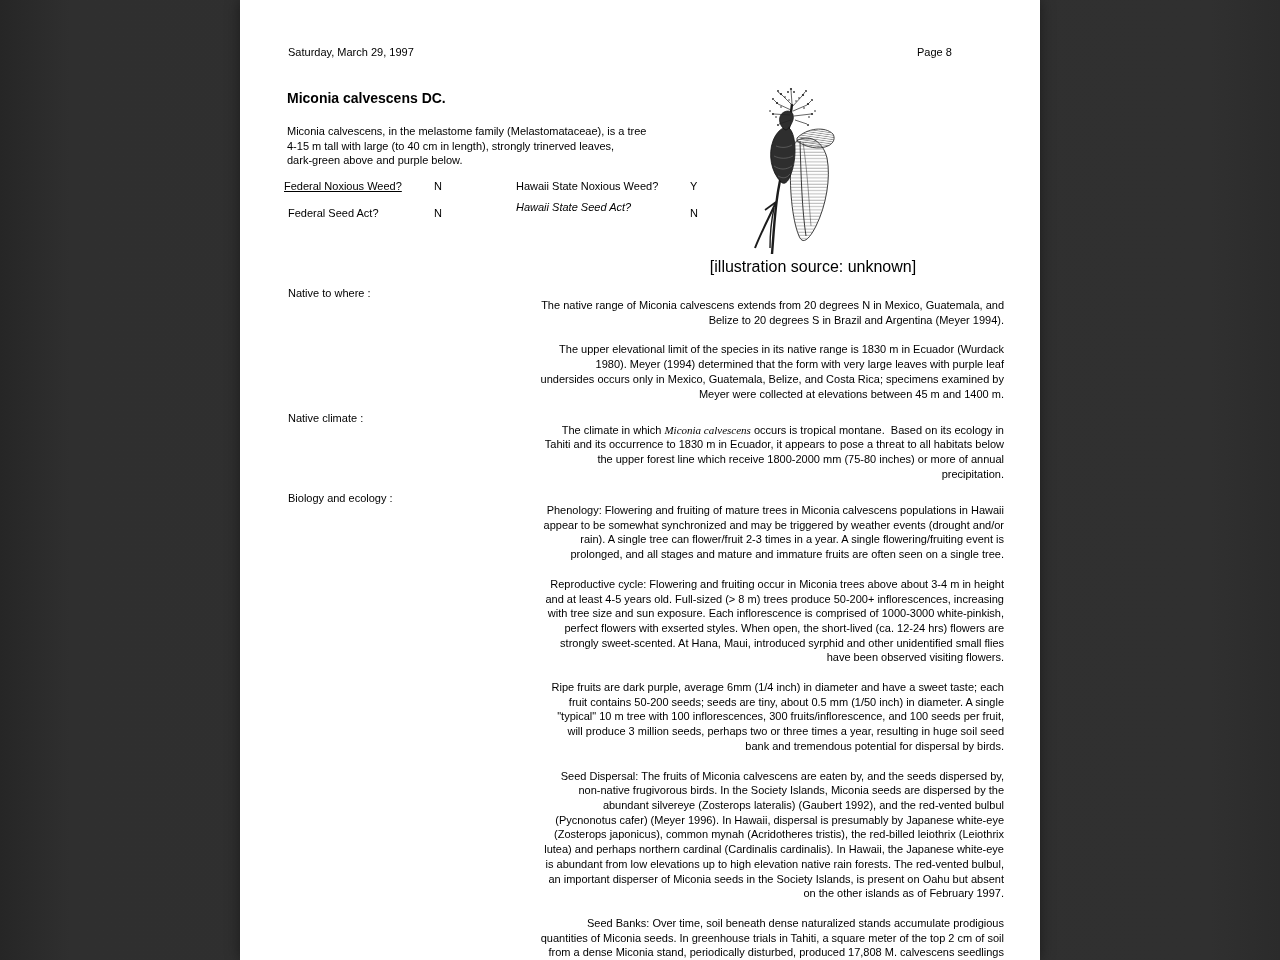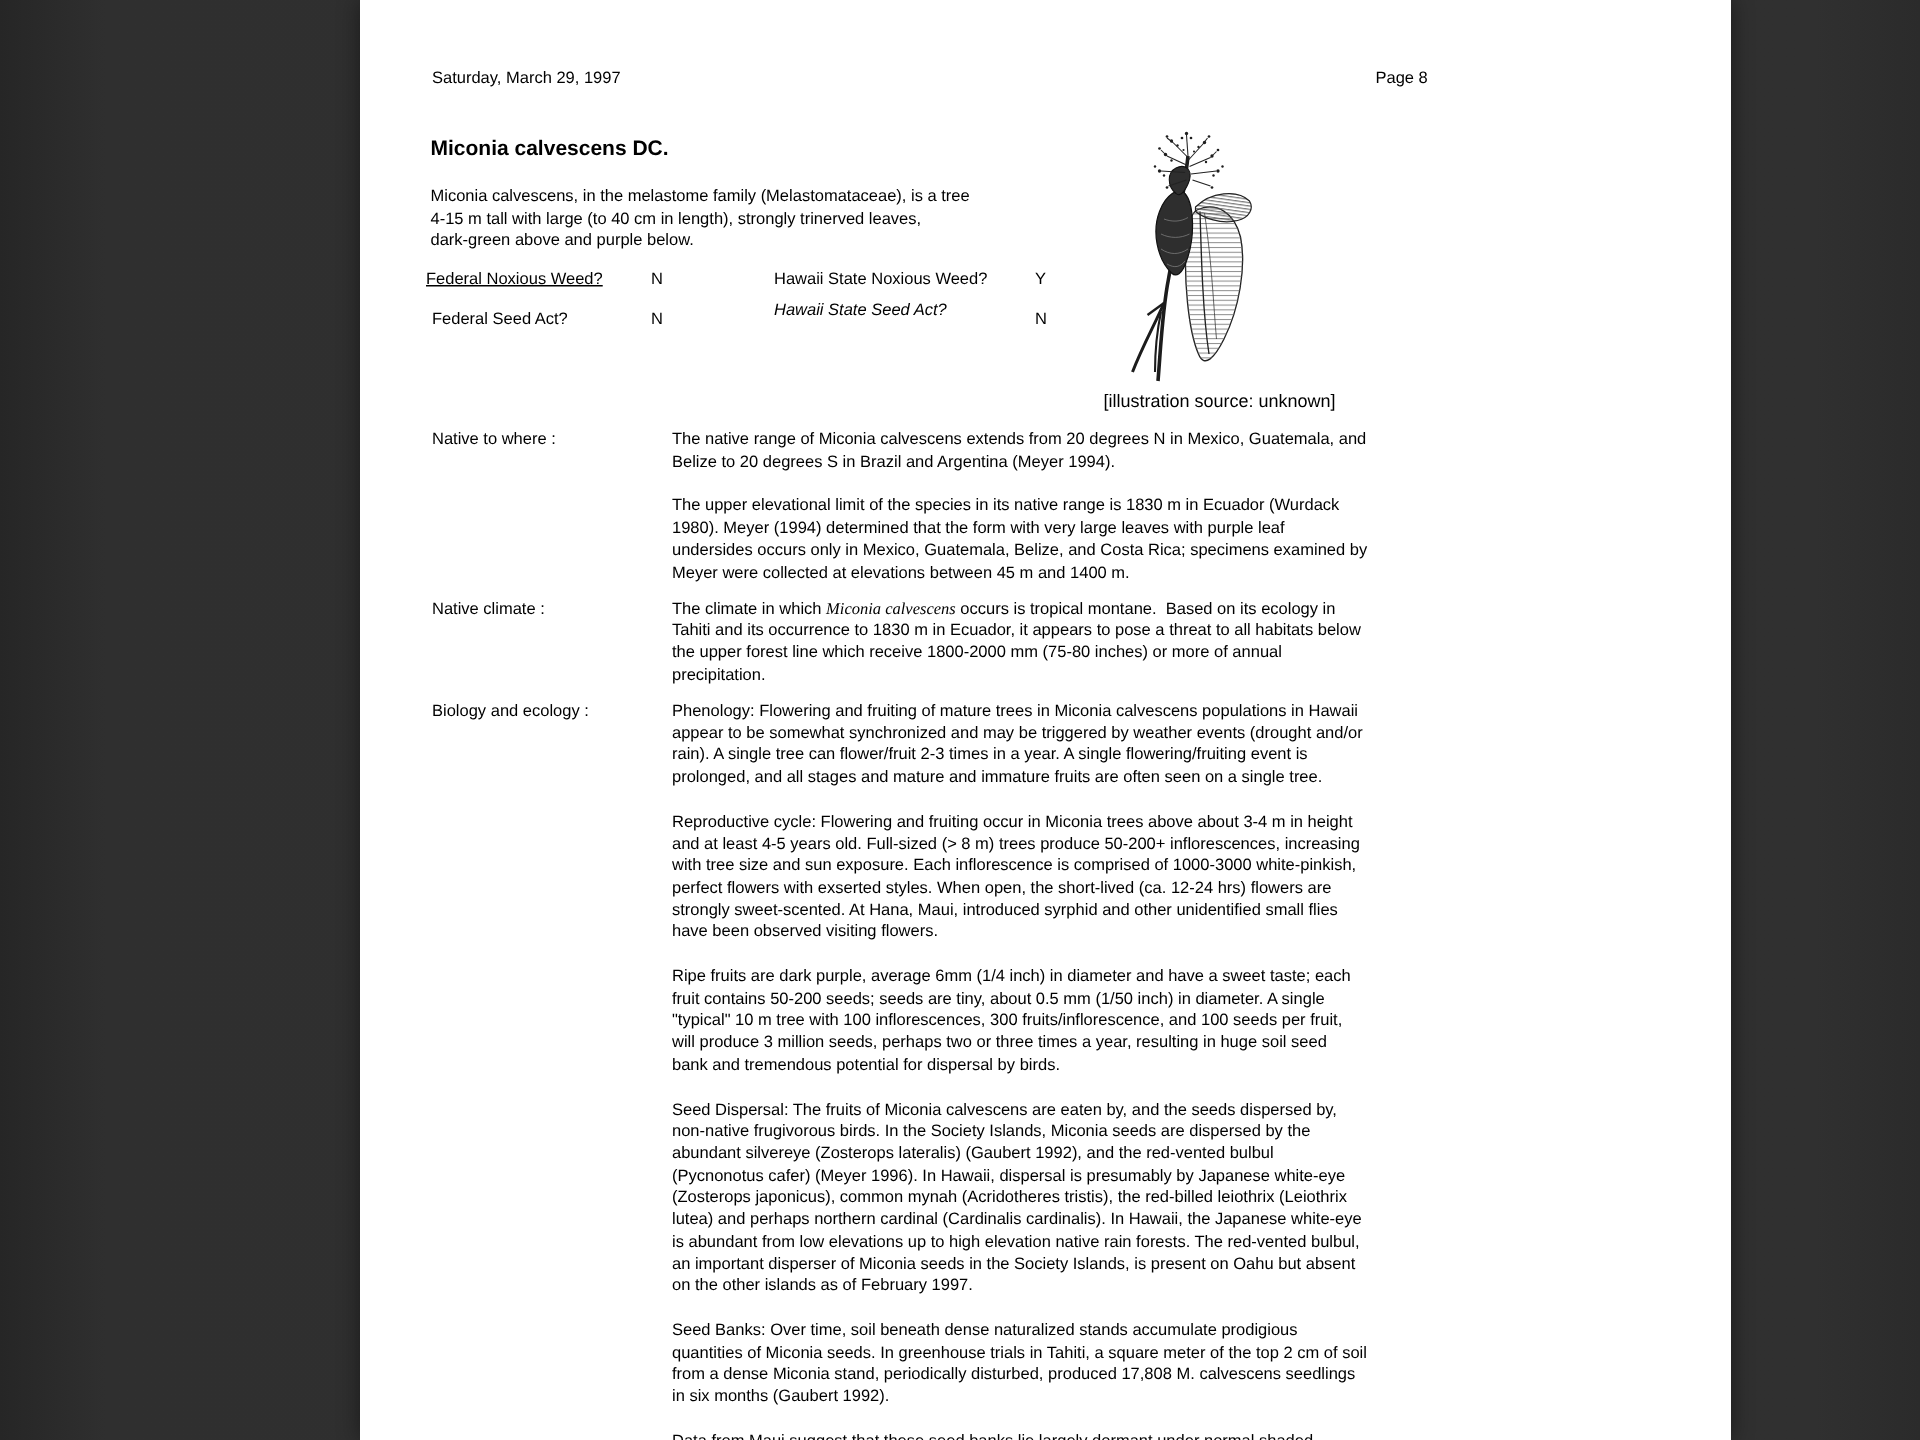--- a/index.html
+++ b/index.html
@@ -3,44 +3,44 @@
 <meta charset="utf-8">
 <style>
   html,body{margin:0;padding:0;}
   body{
     width:1280px;height:960px;overflow:hidden;
     background:linear-gradient(90deg,#262626 0px,#2f2f2f 70px,#303030 1210px,#2b2b2b 1280px);
     font-family:"Liberation Sans","DejaVu Sans",sans-serif;
     color:#000;
   }
   .page{
-    position:absolute;left:240px;top:0;width:914px;height:960px;
+    position:absolute;left:240px;top:0;width:800px;height:960px;
     background:#fff;box-shadow:0 0 14px rgba(0,0,0,0.45);
     overflow:hidden;
   }
   .hdr-date{position:absolute;left:48px;top:46px;font-size:11px;line-height:13px;}
   .hdr-center{position:absolute;left:0;top:46px;width:800px;text-align:center;}
   .hdr-title{font-size:12px;font-weight:bold;line-height:14px;}
   .hdr-sub{font-size:10px;line-height:12px;margin-top:2px;}
   .hdr-page{position:absolute;left:677px;top:46px;font-size:11px;line-height:13px;}
   .doc-title{position:absolute;left:47px;top:90px;font-size:14px;font-weight:bold;line-height:17px;}
   .intro{position:absolute;left:47px;top:124px;font-size:11px;line-height:14.7px;white-space:pre;}
   .fields{position:absolute;left:0;top:0;width:800px;}
   .f{position:absolute;font-size:11px;line-height:14px;white-space:pre;}
   .f-l1{left:44px;top:179px;text-decoration:underline;} .f-v1{left:194px;top:179px;}
   .f-l2{left:276px;top:179px;} .f-v2{left:450px;top:179px;}
   .f-l3{left:48px;top:206px;} .f-v3{left:194px;top:206px;}
   .f-l4{left:276px;top:200px;font-style:italic;} .f-v4{left:450px;top:206px;}
   .illus{position:absolute;left:505px;top:84px;width:100px;height:172px;}
-  .illus-caption{position:absolute;left:468px;top:261px;width:210px;text-align:center;font-size:12px;line-height:12px;}
+  .illus-caption{position:absolute;left:468px;top:261px;width:210px;text-align:center;font-size:16px;line-height:12px;}
   .sections{position:absolute;left:48px;top:286px;width:716px;}
   .section{display:grid;grid-template-columns:160px 1fr;margin-bottom:9.5px;}
   .sec-label{font-size:11px;line-height:14.7px;white-space:pre;}
   .sec-body{min-width:0;}
-  .para{font-size:11px;line-height:14.7px;white-space:pre;margin:0 0 15px 0;}
+  .para{font-size:11px;line-height:14.7px;white-space:pre;margin:12px 0 15px 0;text-align:right;}
   .para:last-child{margin-bottom:0;}
   .ital{font-style:italic;font-family:Liberation Serif, serif;}
 </style>
 </head>
 <body>
 
 <div class="page">
 
   <div class="hdr-date">Saturday, March 29, 1997</div>
   <div class="hdr-page">Page 8</div>

